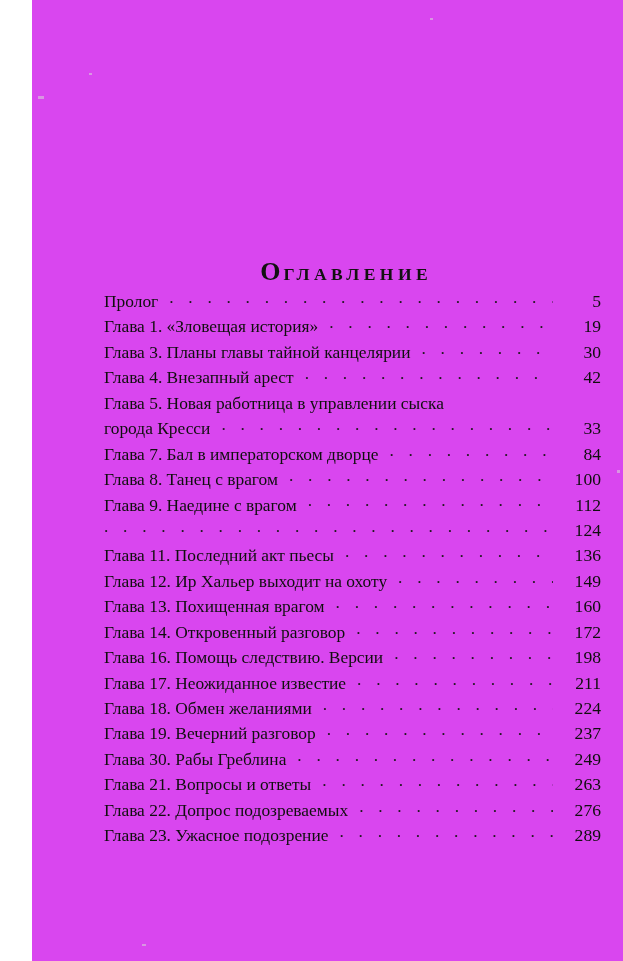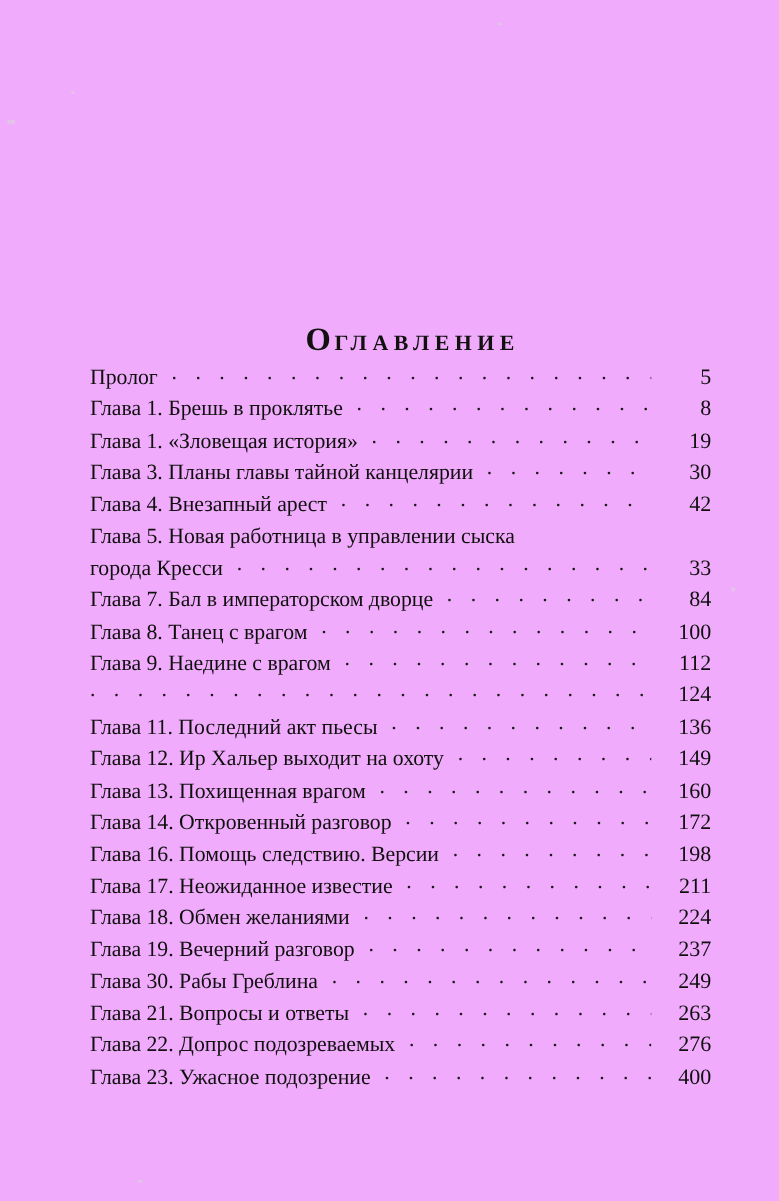--- a/index.html
+++ b/index.html
@@ -14,21 +14,22 @@
     overflow: hidden;
     font-family: "Liberation Serif", "DejaVu Serif", serif;
     color: #100f0e;
     -webkit-font-smoothing: antialiased;
   }
 
   
   #page {
     position: absolute;
     inset: 0;
-    background: #f0abfc;
+    background: #d946ef;
+    margin-left: 32px;
   }
 
   
   .speckle {
     position: absolute;
     background: #d9d9d7;
     opacity: .55;
     pointer-events: none;
   }
 
@@ -116,25 +117,20 @@
     <span class="drop">О</span><span class="rest">ГЛАВЛЕНИЕ</span>
   </div>
 
   <div id="toc-list">
       <div class="toc-row">
         <span class="toc-title">Пролог</span>
         <span class="toc-leader"></span>
         <span class="toc-page">5</span>
       </div>
       <div class="toc-row">
-        <span class="toc-title">Глава 1. Брешь в проклятье</span>
-        <span class="toc-leader"></span>
-        <span class="toc-page">8</span>
-      </div>
-      <div class="toc-row">
         <span class="toc-title">Глава 1. «Зловещая история»</span>
         <span class="toc-leader"></span>
         <span class="toc-page">19</span>
       </div>
       <div class="toc-row">
         <span class="toc-title">Глава 3. Планы главы  тайной канцелярии</span>
         <span class="toc-leader"></span>
         <span class="toc-page">30</span>
       </div>
       <div class="toc-row">
@@ -222,17 +218,17 @@
         <span class="toc-page">263</span>
       </div>
       <div class="toc-row">
         <span class="toc-title">Глава 22. Допрос подозреваемых</span>
         <span class="toc-leader"></span>
         <span class="toc-page">276</span>
       </div>
       <div class="toc-row">
         <span class="toc-title">Глава 23. Ужасное подозрение</span>
         <span class="toc-leader"></span>
-        <span class="toc-page">400</span>
+        <span class="toc-page">289</span>
       </div>
     </div>
 
 </div>
 
 </body></html>

